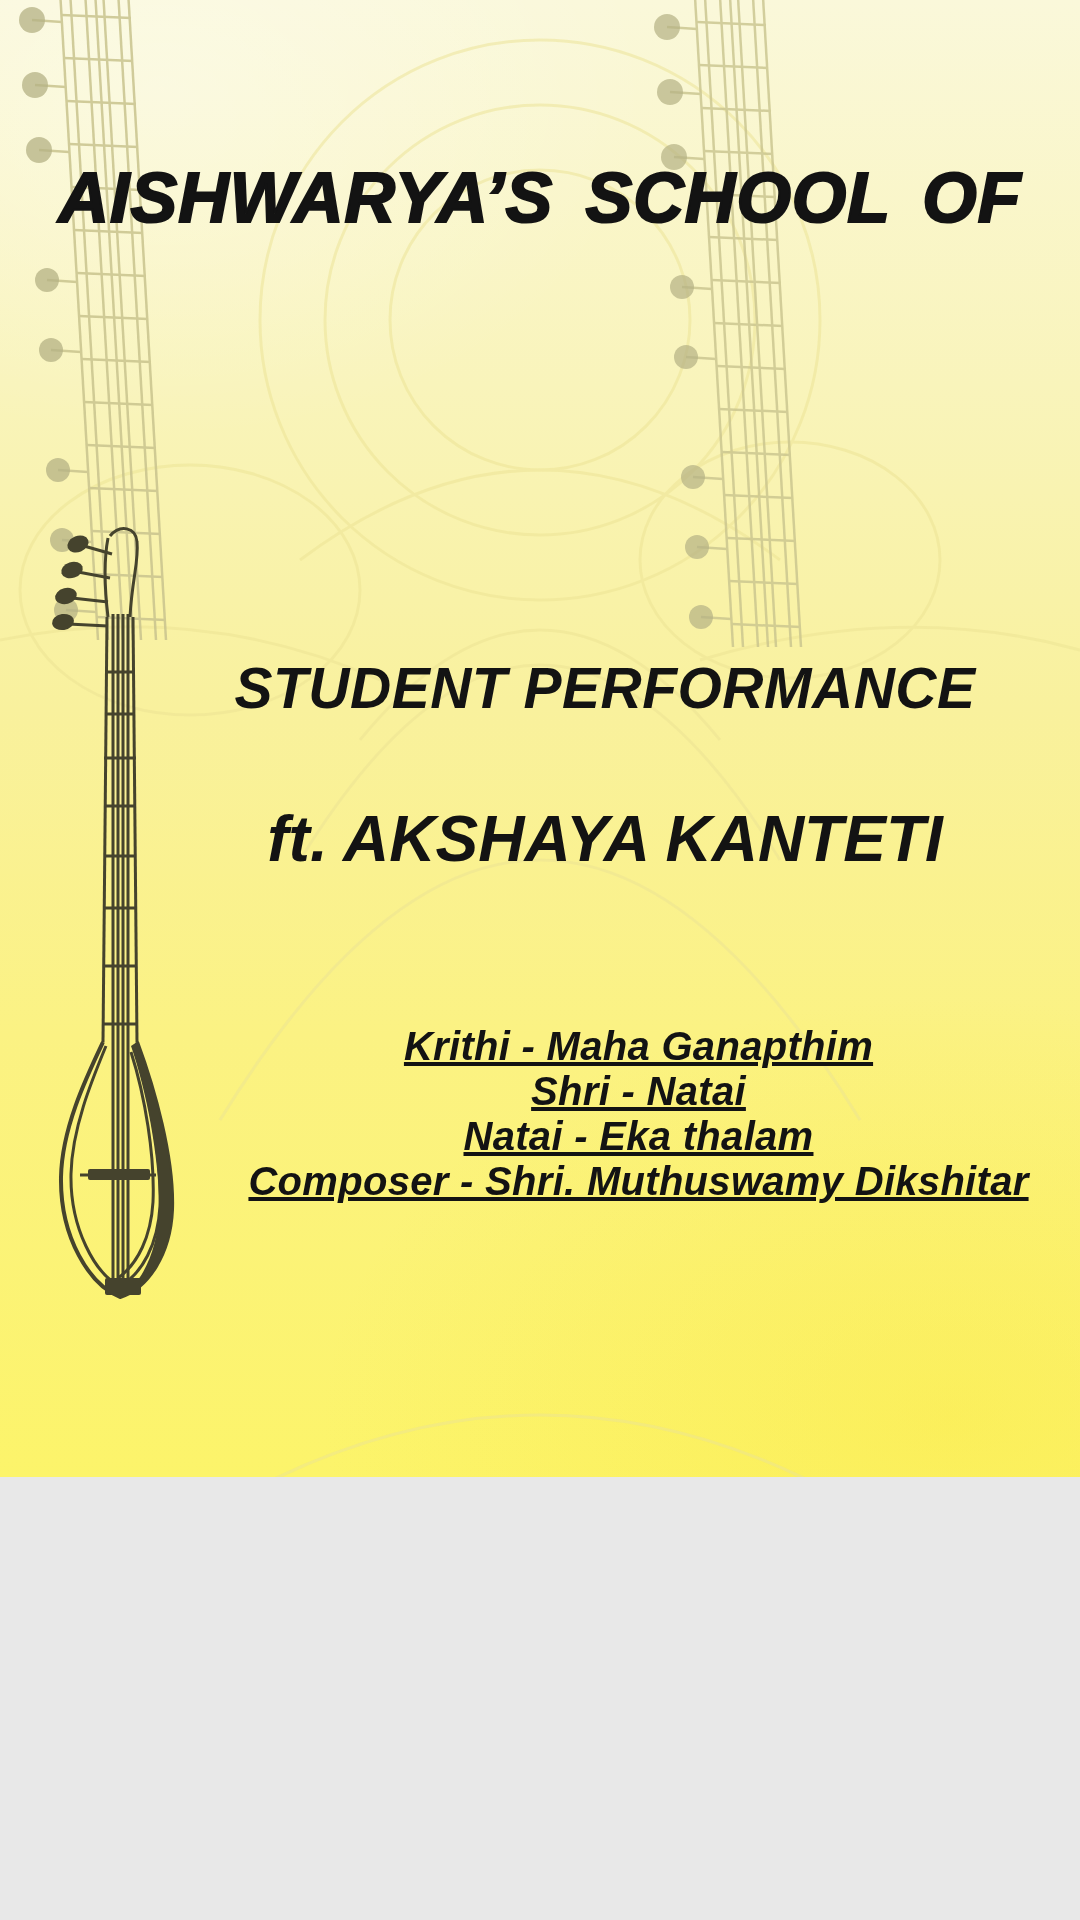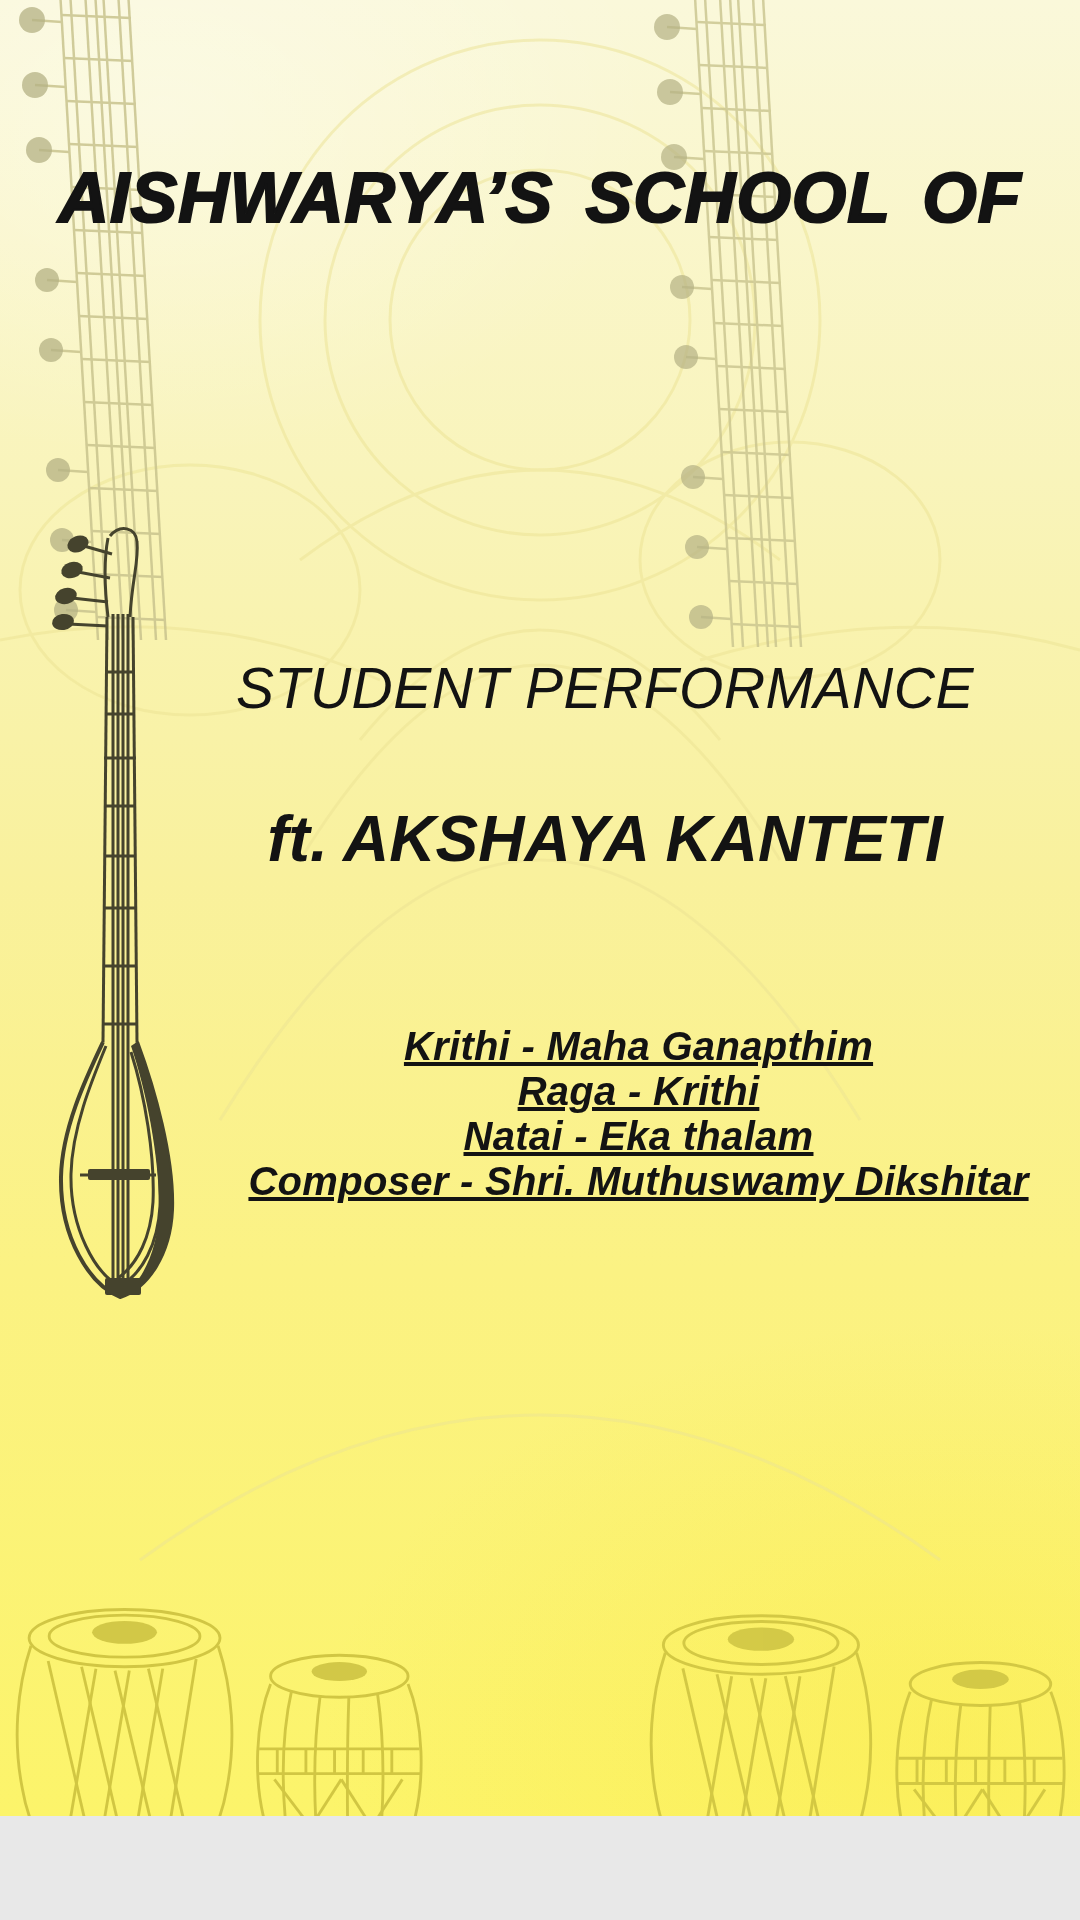--- a/index.html
+++ b/index.html
@@ -1,39 +1,39 @@
 <!DOCTYPE html>
 <html><head>
 <meta charset="utf-8">
 <style>
   html,body{margin:0;padding:0;background:#e8e8e8;}
   .poster{
     position:relative;
-    width:1080px;height:1816px;
+    width:1080px;height:1477px;
     overflow:hidden;
     font-family:"Liberation Sans",sans-serif;
     color:#131313;
     background:
       radial-gradient(ellipse 700px 500px at 15% 6%, rgba(255,255,255,0.30), transparent 70%),
       radial-gradient(ellipse 900px 600px at 88% 96%, rgba(250,233,70,0.45), transparent 70%),
       linear-gradient(180deg,#faf8da 0%,#f9f4bb 26%,#f9f19d 48%,#fbf283 70%,#fcf46a 100%);
   }
   .decor{position:absolute;pointer-events:none;}
   .title{
     position:absolute;top:150px;left:0;right:0;
     text-align:center;
     font-size:70px;line-height:96px;
     font-style:italic;font-weight:700;
     letter-spacing:1px;word-spacing:12px;
     -webkit-text-stroke:2.2px #131313;
   }
   .subtitle{
     position:absolute;top:655px;left:140px;right:10px;
     text-align:center;
-    font-size:57px;font-style:italic;font-weight:400;
+    font-size:57px;font-style:italic;font-weight:700;
     letter-spacing:0.5px;
   }
   .featuring{
     position:absolute;top:802px;left:140px;right:10px;
     text-align:center;
     font-size:64px;font-style:italic;font-weight:700;
   }
   .details{
     position:absolute;top:1024px;left:205px;right:8px;
     text-align:center;
@@ -282,18 +282,18 @@
   <div class="title">
     <div>AISHWARYA’S SCHOOL OF</div>
   </div>
 
   <div class="subtitle">STUDENT PERFORMANCE</div>
 
   <div class="featuring">ft. AKSHAYA KANTETI</div>
 
   <div class="details">
     <div>Krithi - Maha Ganapthim</div>
-    <div>Raga - Krithi</div>
+    <div>Shri - Natai</div>
     <div>Natai - Eka thalam</div>
     <div>Composer - Shri. Muthuswamy Dikshitar</div>
   </div>
 
 </div>
 
 </body></html>

